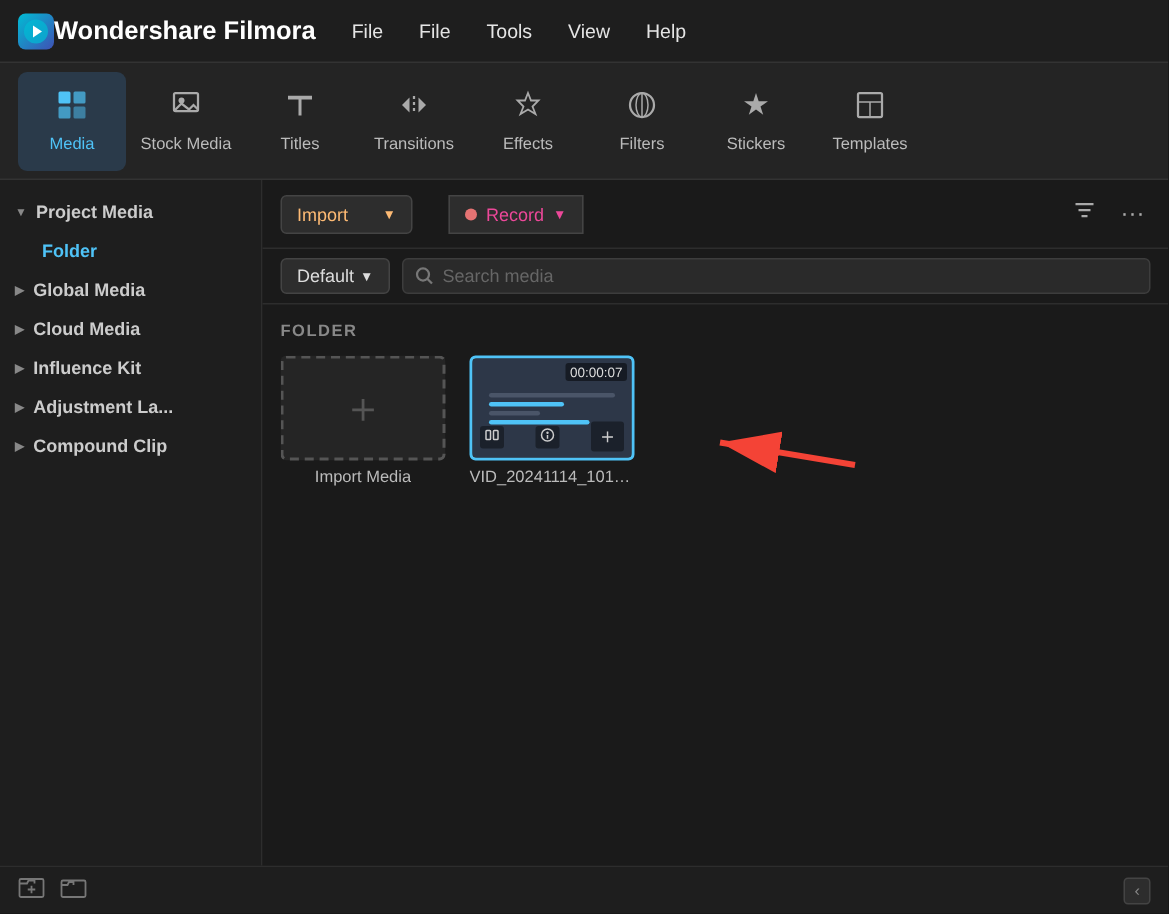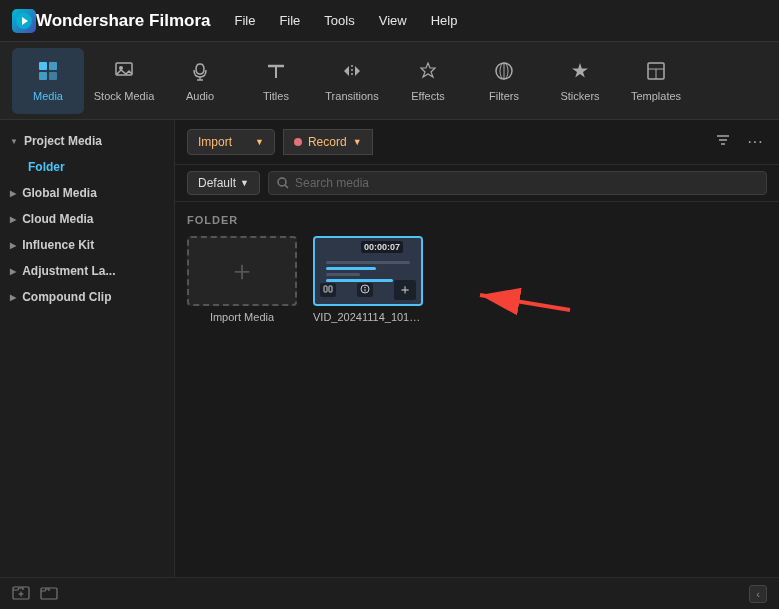--- a/index.html
+++ b/index.html
@@ -153,27 +153,28 @@
       font-size: 12px;
       cursor: pointer;
       display: flex;
       align-items: center;
       gap: 23px;
     }
     .record-btn {
       background: #2d2d2d;
       border: 1px solid #444;
       border-radius: 0;
-      color: #fdba74;
+      color: #ec4899;
       padding: 5px 10px;
       font-size: 12px;
       cursor: pointer;
       display: flex;
       align-items: center;
       gap: 6px;
+      margin-left: 16px;
     }
     .record-dot {
       width: 8px;
       height: 8px;
       border-radius: 50%;
       background: #e57373;
     }
     .toolbar-right {
       margin-left: auto;
       display: flex;
@@ -298,27 +299,26 @@
     }
     .thumb-line {
       height: 3px;
       background: #4a5568;
       border-radius: 2px;
     }
     .thumb-line.accent { background: #4fc3f7; width: 60%; }
     .thumb-time {
       position: absolute;
       top: 3px;
-      right: 18px;
+      right: 3px;
       font-size: 9px;
       color: #ddd;
       background: rgba(0,0,0,0.5);
       padding: 1px 3px;
       border-radius: 2px;
-      font-weight: bold;
     }
     .thumb-actions {
       position: absolute;
       bottom: 4px;
       left: 0;
       right: 0;
       display: flex;
       justify-content: space-between;
       padding: 0 5px;
       align-items: center;
@@ -419,31 +419,20 @@
     </div>
     <div class="tool-item">
       <span class="tool-icon">
         <svg width="22" height="22" viewBox="0 0 22 22" fill="none">
           <rect x="3" y="3" width="16" height="12" rx="1" stroke="#aaa" stroke-width="1.5" fill="none"></rect>
           <circle cx="8" cy="8" r="2" fill="#aaa"></circle>
           <path d="M3 15 L8 10 L13 14 L16 11 L19 14" stroke="#aaa" stroke-width="1.5" fill="none"></path>
         </svg>
       </span>
       <span>Stock Media</span>
-    </div>
-    <div class="tool-item">
-      <span class="tool-icon">
-        <svg width="22" height="22" viewBox="0 0 22 22" fill="none">
-          <path d="M11 4 Q15 4 15 9 Q15 14 11 14 Q7 14 7 9 Q7 4 11 4Z" stroke="#aaa" stroke-width="1.5" fill="none"></path>
-          <path d="M5 10 Q5 17 11 17 Q17 17 17 10" stroke="#aaa" stroke-width="1.5" fill="none"></path>
-          <line x1="11" y1="17" x2="11" y2="20" stroke="#aaa" stroke-width="1.5"></line>
-          <line x1="8" y1="20" x2="14" y2="20" stroke="#aaa" stroke-width="1.5"></line>
-        </svg>
-      </span>
-      <span>Audio</span>
     </div>
     <div class="tool-item">
       <span class="tool-icon">
         <svg width="22" height="22" viewBox="0 0 22 22" fill="none">
           <line x1="3" y1="6" x2="19" y2="6" stroke="#aaa" stroke-width="2.5"></line>
           <line x1="11" y1="6" x2="11" y2="18" stroke="#aaa" stroke-width="2"></line>
         </svg>
       </span>
       <span>Titles</span>
     </div>

